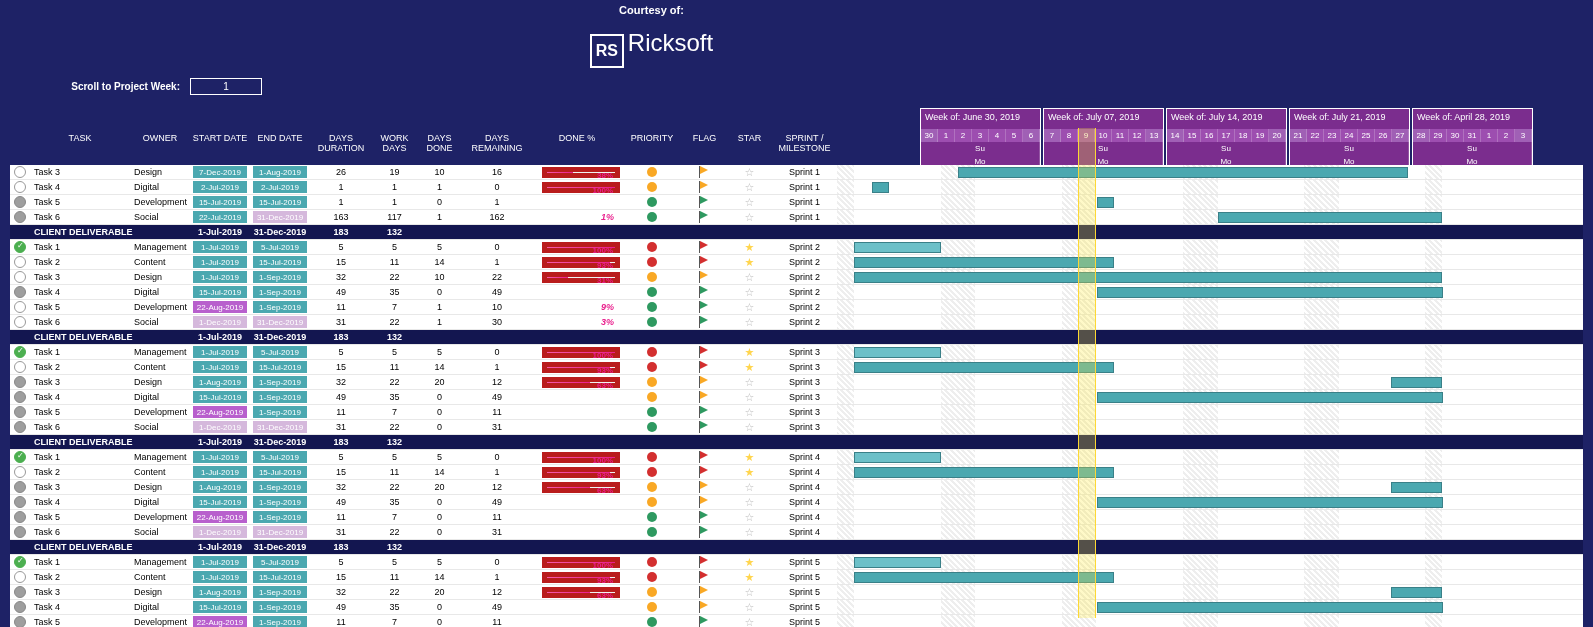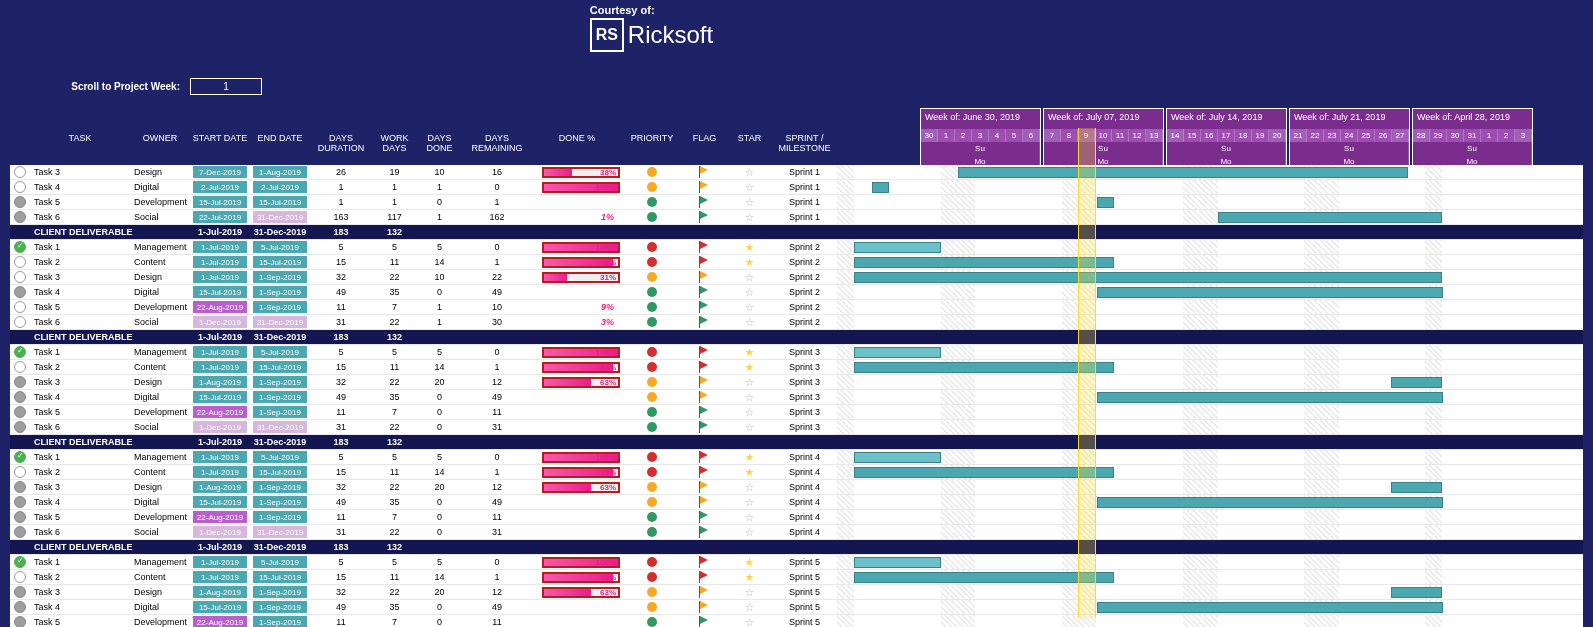--- a/index.html
+++ b/index.html
@@ -22,24 +22,24 @@
 }
 * { box-sizing: border-box; margin: 0; padding: 0; }
 body { font-family: Arial, sans-serif; font-size: 10px; background: #000; }
 .frame { background: var(--navy); width: 1593px; height: 627px; overflow: hidden; position: relative; }
 
 .header { display: flex; padding: 4px 10px 0 10px; height: 70px; }
 .title-box { background: #fff; border: 1px solid #333; width: 290px; padding: 4px 6px; height: 42px; margin-left: 28px; margin-top: 2px; }
 .title-box .t1 { font-weight: bold; font-size: 10px; }
 .title-box .t2 { font-size: 10px; }
 
-.courtesy { margin: 0 auto; }
+.courtesy { margin: 0 auto; text-align: center; }
 .courtesy-label { color: #fff; font-size: 11px; font-weight: bold; margin-bottom: 2px; }
 .logo { display: inline-flex; align-items: center; gap: 4px; color: #fff; font-size: 24px; }
-.logo-sq { border: 2px solid #fff; width: 34px; height: 34px; display: flex; align-items: center; justify-content: center; font-weight: bold; font-size: 16px; }
+.logo-sq { border: 2px solid #fff; width: 34px; height: 34px; display: flex; align-items: center; justify-content: center; font-weight: bold; font-size: 16px; margin-top: 16px; }
 
 .controls { position: absolute; top: 78px; left: 10px; color: #fff; font-size: 10px; }
 .ctrl-row { display: flex; align-items: center; margin-bottom: 4px; }
 .ctrl-label { width: 180px; text-align: right; font-weight: bold; padding-right: 10px; }
 .ctrl-box { border: 1px solid #fff; padding: 2px 6px; width: 72px; text-align: center; background: var(--navy); }
 
 .weeks-header { position: absolute; top: 108px; left: 920px; display: flex; }
 .week-col { border: 1px solid #fff; margin-right: 2px; width: 121px; }
 .week-lbl { background: var(--purple); color: #fff; font-size: 9px; padding: 3px 4px; height: 20px; }
 .days-row { display: flex; }
@@ -61,21 +61,21 @@
 .statusdot.check { background: var(--green); border-color: var(--green); position: relative; }
 .statusdot.check::after { content: "✓"; color: #fff; font-size: 8px; position: absolute; top: -1px; left: 2px; }
 .statusdot.gray { background: #9e9e9e; border-color: #888; }
 .statusdot.open { background: #fff; border-color: #999; }
 
 .date-pill { color: #fff; padding: 1px 0; font-size: 8px; border: 1px solid #fff; text-align: center; height: 14px; line-height: 12px; }
 .date-pill.teal { background: var(--teal); }
 .date-pill.purple { background: #b85fcd; }
 .date-pill.faded { background: #d5b8dc; }
 
-.donebar { background: #f0f0f0; border: 2px solid #b91c1c; height: 11px; position: relative; width: 78px; margin-left: auto; }
+.donebar { background: #f0f0f0; border: 5px solid #b91c1c; height: 11px; position: relative; width: 78px; margin-left: auto; }
 .donebar .fill { background: linear-gradient(90deg, var(--pink-light), var(--pink)); height: 100%; }
 .donebar .pct { position: absolute; right: 2px; top: -1px; font-size: 8px; font-weight: bold; color: var(--pink); }
 .donetext { text-align: right; padding-right: 6px; font-size: 9px; font-style: italic; color: var(--pink); font-weight: bold; }
 
 .prio { width: 10px; height: 10px; border-radius: 50%; margin: 0 auto; }
 .prio.red { background: var(--red); }
 .prio.orange { background: var(--orange); }
 .prio.green { background: #2e9960; }
 
 .flag { width: 10px; height: 12px; position: relative; margin: 0 auto; }

